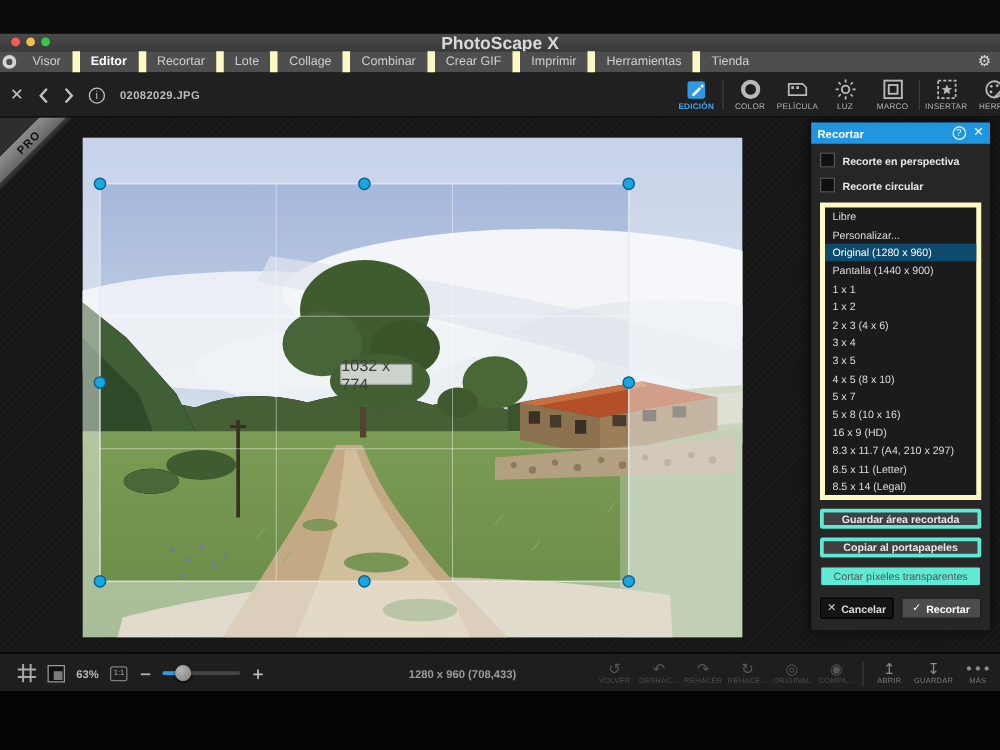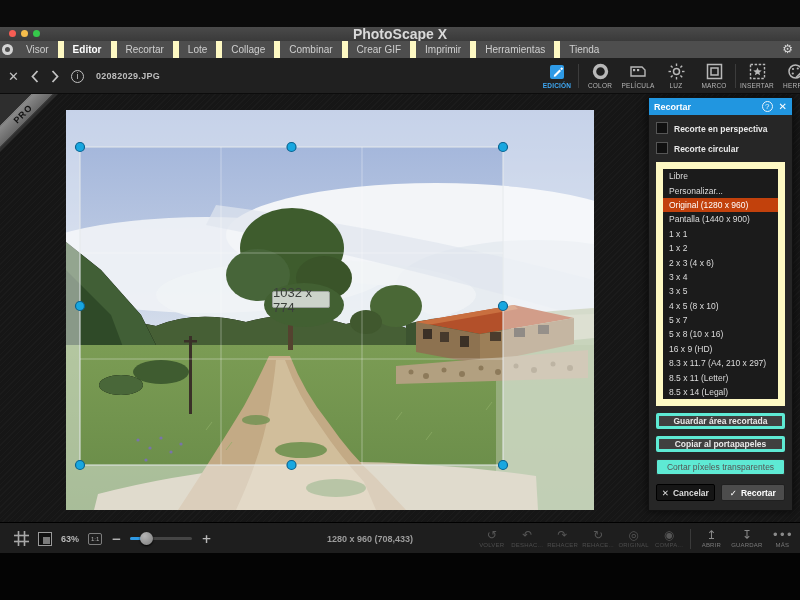--- a/index.html
+++ b/index.html
@@ -63,24 +63,24 @@
            box-shadow:0 0 8px rgba(0,0,0,0.7); border:1px solid #111; }
   .panel-header { height:17px; background:#2196e0; display:flex; align-items:center; padding:0 5px; }
   .panel-title { color:#fff; font-size:9px; font-weight:bold; flex:1; }
   .help-circle { width:11px; height:11px; border:1px solid #eaf4fc; border-radius:50%; color:#eaf4fc;
                  font-size:8px; display:flex; align-items:center; justify-content:center; margin-right:6px; }
   .panel-close { color:#fff; font-size:10px; }
   .panel-body { padding:7px 7px 9px 7px; }
   .check-row { display:flex; align-items:flex-end; gap:6px; margin-bottom:8px; }
   .checkbox { width:12px; height:12px; background:#101010; border:1px solid #555; }
   .check-label { color:#e8e8e8; font-size:8.5px; font-weight:bold; }
-  .ratio-list { background:#1b1b1b; border:7px solid #fef9c3; margin-top:1px; }
+  .ratio-list { background:#1b1b1b; border:4px solid #fef9c3; margin-top:1px; }
   .ratio-item { height:14.4px; display:flex; align-items:center; padding-left:6px;
                 color:#dcdcdc; font-size:8.5px; white-space:nowrap; overflow:hidden; }
-  .ratio-item.selected { background:#c2410c; color:#fff; }
+  .ratio-item.selected { background:#0c4a6e; color:#fff; }
   .pbtn { width:100%; height:16px; background:#404040; border:3px solid #5eead4; border-radius:2px;
           color:#e8e8e8; font-size:8.5px; font-weight:bold; display:flex; align-items:center;
           justify-content:center; margin-top:7px; }
   .pbtn.disabled { background:#5eead4; border:1px solid #2e2e2e; color:#555; font-weight:normal; }
   .btn-row { display:flex; gap:6px; margin-top:9px; }
   .btn-cancel { flex:1; height:17px; background:#151515; border:1px solid #000; border-radius:2px;
                 color:#dcdcdc; font-size:8.5px; font-weight:bold; display:flex; align-items:center;
                 justify-content:center; gap:4px; }
   .btn-apply { flex:1.1; height:17px; background:#4c4c4c; border:1px solid #202020; border-radius:2px;
                color:#fff; font-size:8.5px; font-weight:bold; display:flex; align-items:center;

